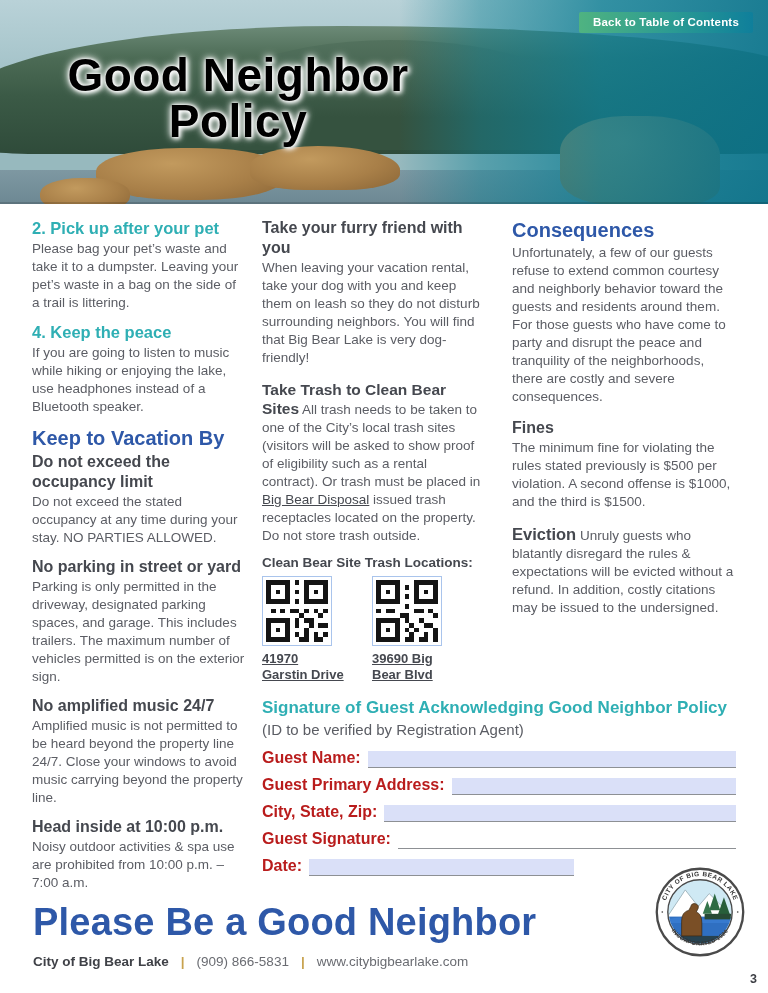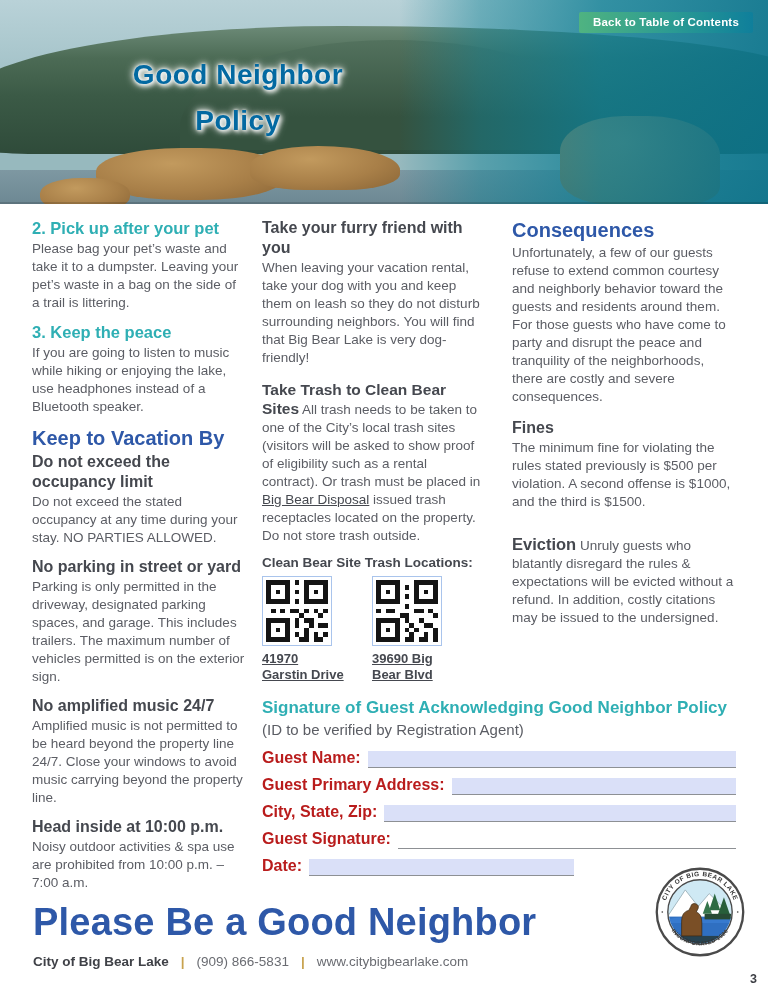--- a/index.html
+++ b/index.html
@@ -18,21 +18,21 @@
   .hero .water { position:absolute; left:0; right:0; bottom:0; height:34px;
     background:linear-gradient(180deg,#7e98a2,#6d8893); }
   .hero .rock { position:absolute; background:radial-gradient(ellipse at 40% 30%,#c29a5e 0%,#a87f48 55%,#8a6536 100%); border-radius:45%; }
   .hero .r1 { left:96px; bottom:4px; width:190px; height:52px; }
   .hero .r2 { left:250px; bottom:14px; width:150px; height:44px; border-radius:50% 60% 40% 40%; }
   .hero .r3 { left:560px; bottom:0; width:160px; height:88px; border-radius:40% 45% 20% 30%; }
   .hero .r4 { left:40px; bottom:-8px; width:90px; height:34px; }
   .hero .tealwash { position:absolute; top:0; right:0; width:48%; height:100%;
     background:linear-gradient(90deg, rgba(14,130,150,0) 0%, rgba(14,130,150,0.45) 22%, rgba(13,126,148,0.78) 55%, rgba(10,116,140,0.9) 100%); }
   .hero-title { position:absolute; left:62px; top:52px; width:352px; text-align:center;
-    font-size:28px; line-height:46px; font-weight:800; letter-spacing:0.5px; color:#0369a1;
+    font-size:46px; line-height:46px; font-weight:800; letter-spacing:0.5px; color:#000000;
     text-shadow:0 0 3px #fff, 0 0 6px #fff, 0 0 10px rgba(255,255,255,0.95), 2px 2px 4px rgba(255,255,255,0.85); }
   .hero-sub { position:absolute; left:489px; top:56px; width:262px;
     font-size:19.5px; line-height:30px; font-weight:700; color:#ffffff; }
   .back-btn { position:absolute; right:15px; top:12px; padding:4px 14px 5px;
     background:linear-gradient(90deg,#4fb381 0%,#2a9a93 55%,#0f7f9b 100%);
     color:#fff; font-size:11.5px; font-weight:700; border:none; border-radius:2px; cursor:pointer; letter-spacing:0.2px; }
   .hero-edge { position:absolute; left:0; right:0; bottom:0; height:2px; background:rgba(0,0,0,0.15); }
 
   
   .main { display:flex; gap:16px; padding:14px 32px 0 32px; }
@@ -103,21 +103,21 @@
   </div>
 
   <div class="main">
 
     <div class="col-left">
       <div class="sec">
         <div class="h-teal">2. Pick up after your pet</div>
         <p class="body">Please bag your pet’s waste and take it to a dumpster. Leaving your pet’s waste in a bag on the side of a trail is littering.</p>
       </div>
       <div class="sec">
-        <div class="h-teal">3. Keep the peace</div>
+        <div class="h-teal">4. Keep the peace</div>
         <p class="body">If you are going to listen to music while hiking or enjoying the lake, use headphones instead of a Bluetooth speaker.</p>
       </div>
       <div class="h-rules">Keep to Vacation By</div>
       <div class="sec">
         <div class="h-dark">Do not exceed the occupancy limit</div>
         <p class="body">Do not exceed the stated occupancy at any time during your stay. NO PARTIES ALLOWED.</p>
       </div>
       <div class="sec">
         <div class="h-dark">No parking in street or yard</div>
         <p class="body">Parking is only permitted in the driveway, designated parking spaces, and garage. This includes trailers. The maximum number of vehicles permitted is on the exterior sign.</p>
@@ -236,21 +236,21 @@
 
         <div class="col-right">
           <div class="sec">
             <div class="h-blue">Consequences</div>
             <p class="body">Unfortunately, a few of our guests refuse to extend common courtesy and neighborly behavior toward the guests and residents around them. For those guests who have come to party and disrupt the peace and tranquility of the neighborhoods, there are costly and severe consequences.</p>
           </div>
           <div class="sec" style="margin-top:12px;">
             <div class="h-dark">Fines</div>
             <p class="body">The minimum fine for violating the rules stated previously is $500 per violation. A second offense is $1000, and the third is $1500.</p>
           </div>
-          <div class="sec" style="margin-top:24px;">
+          <div class="sec" style="margin-top:14px;">
             <p class="body"><span class="lead" style="font-size:16.5px;">Eviction</span><span> Unruly guests who blatantly disregard the rules &amp; expectations will be evicted without a refund. In addition, costly citations may be issued to the undersigned.</span></p>
           </div>
         </div>
       </div>
 
       <div class="signature">
         <div class="sig-head">
           <span class="teal">Signature of Guest Acknowledging Good Neighbor Policy</span><span class="note"> (ID to be verified by Registration Agent)</span>
         </div>
         <div class="form">

